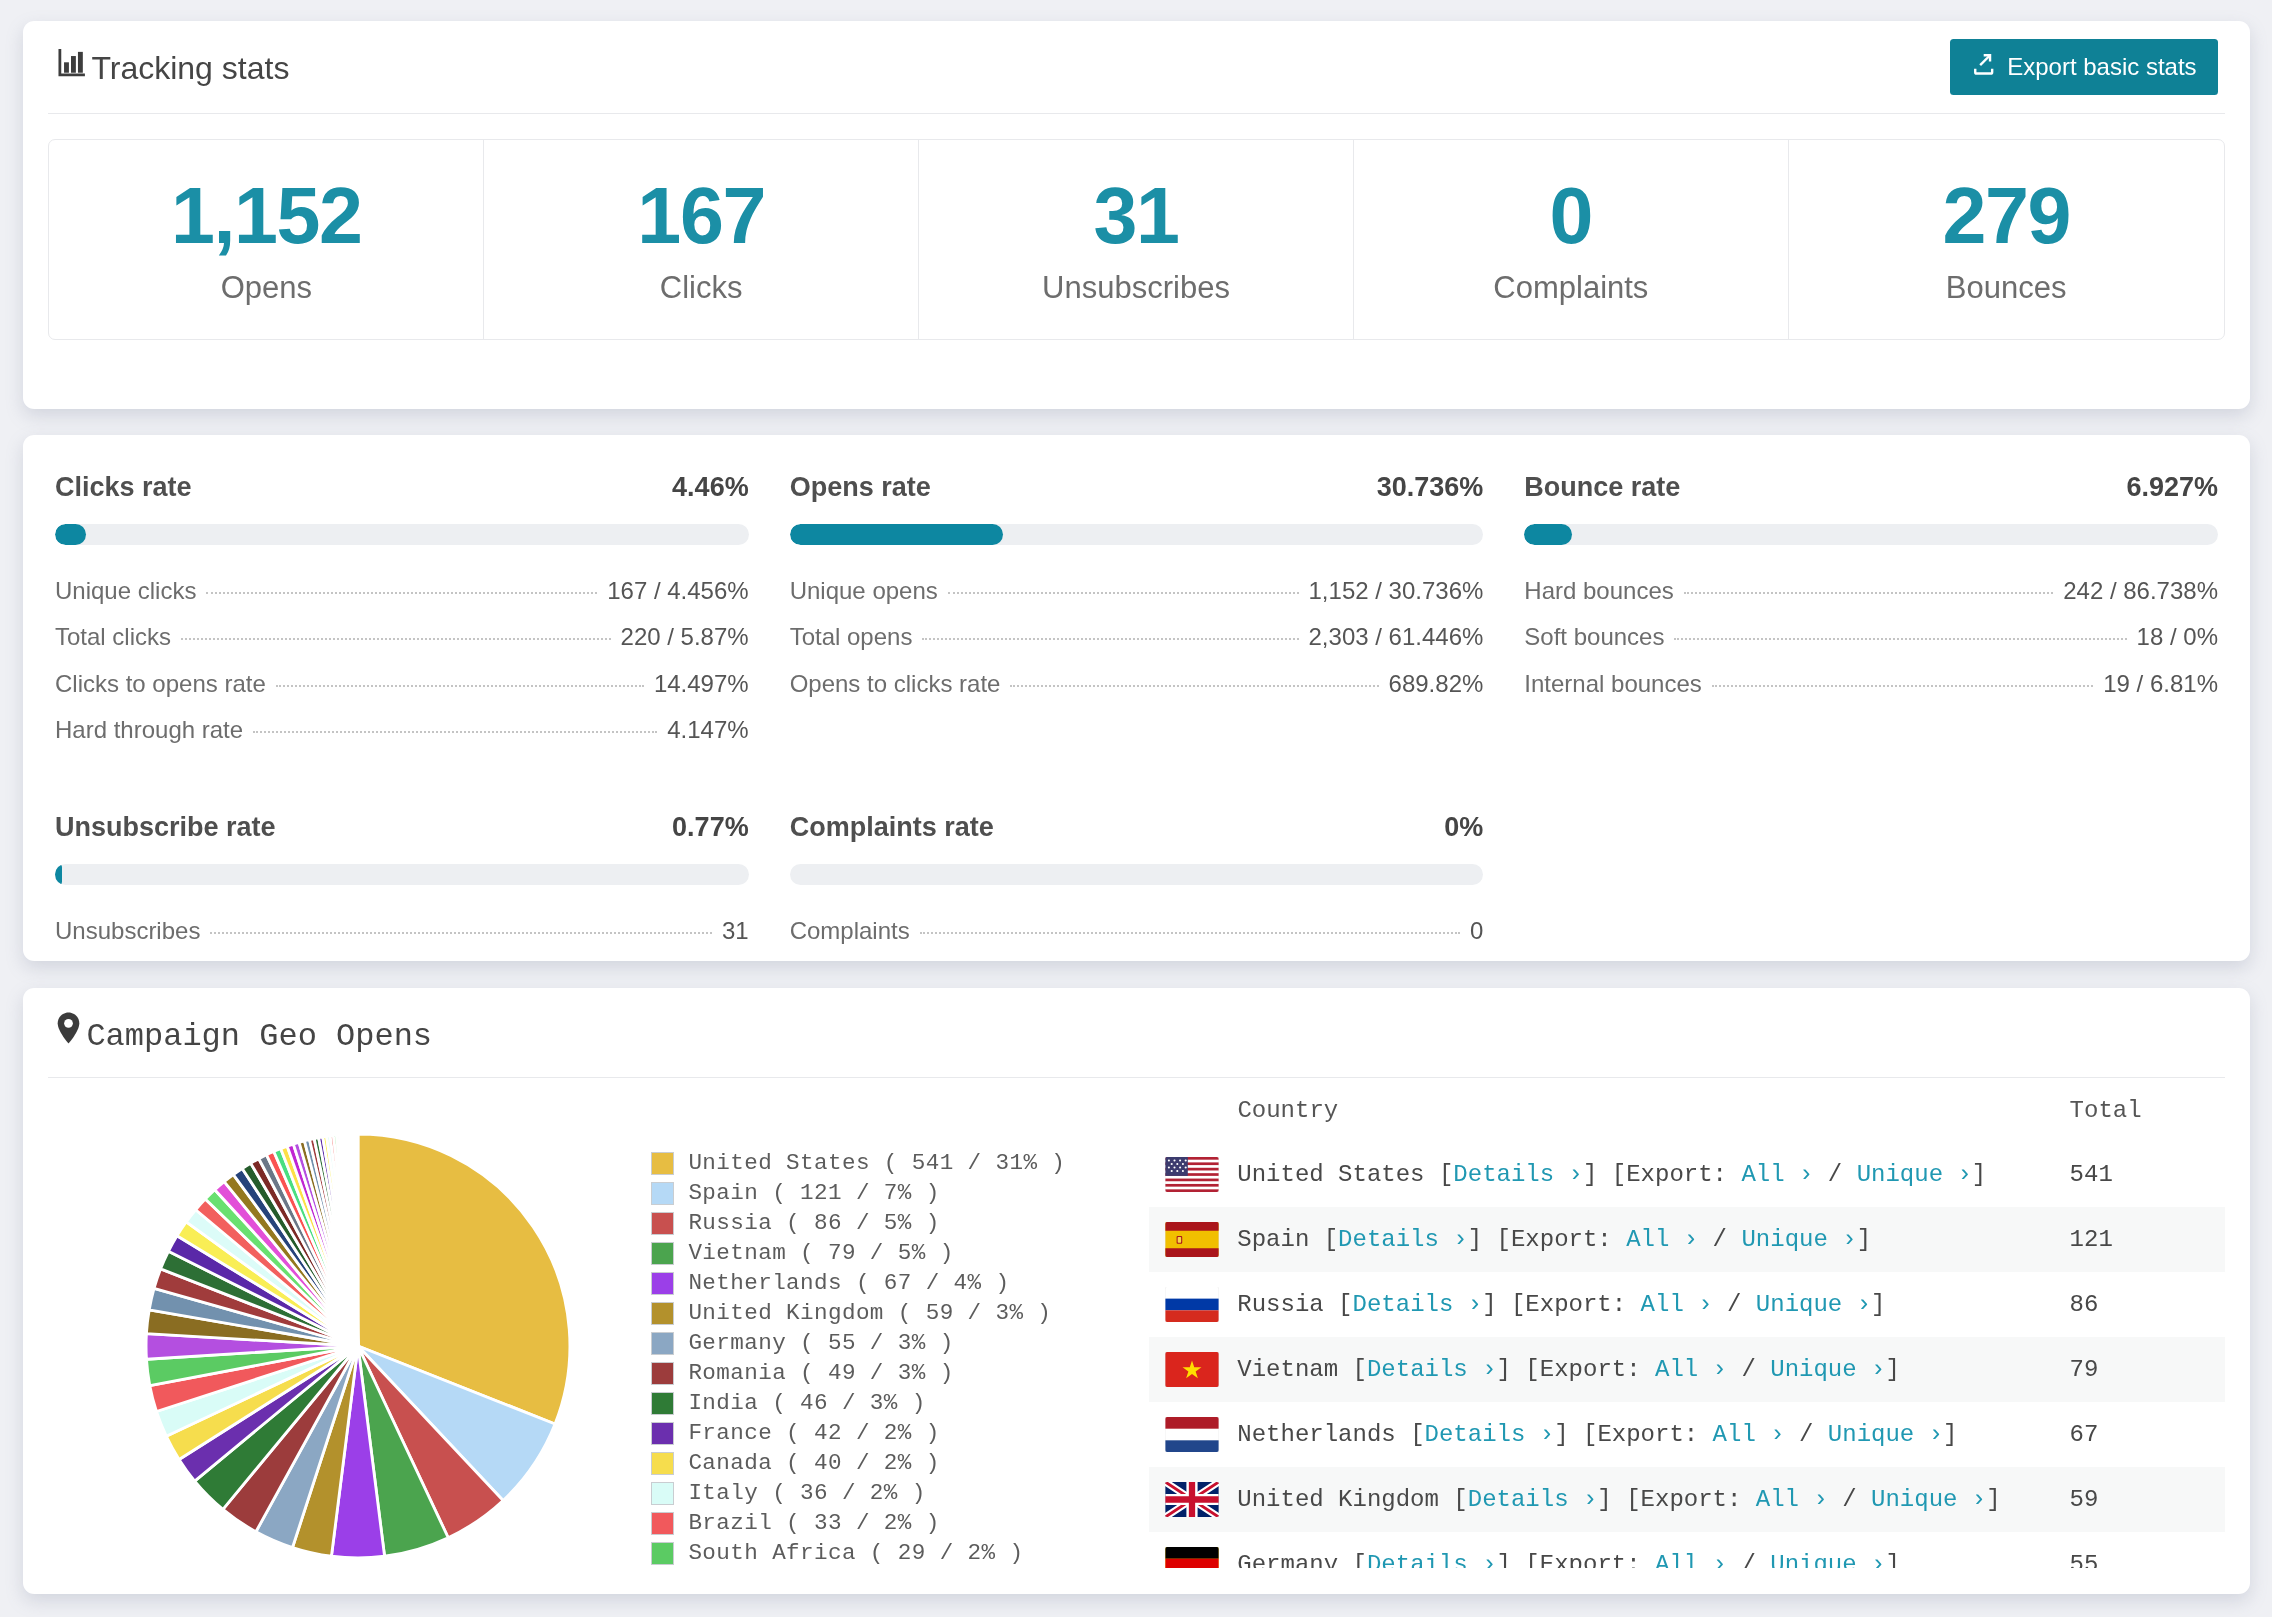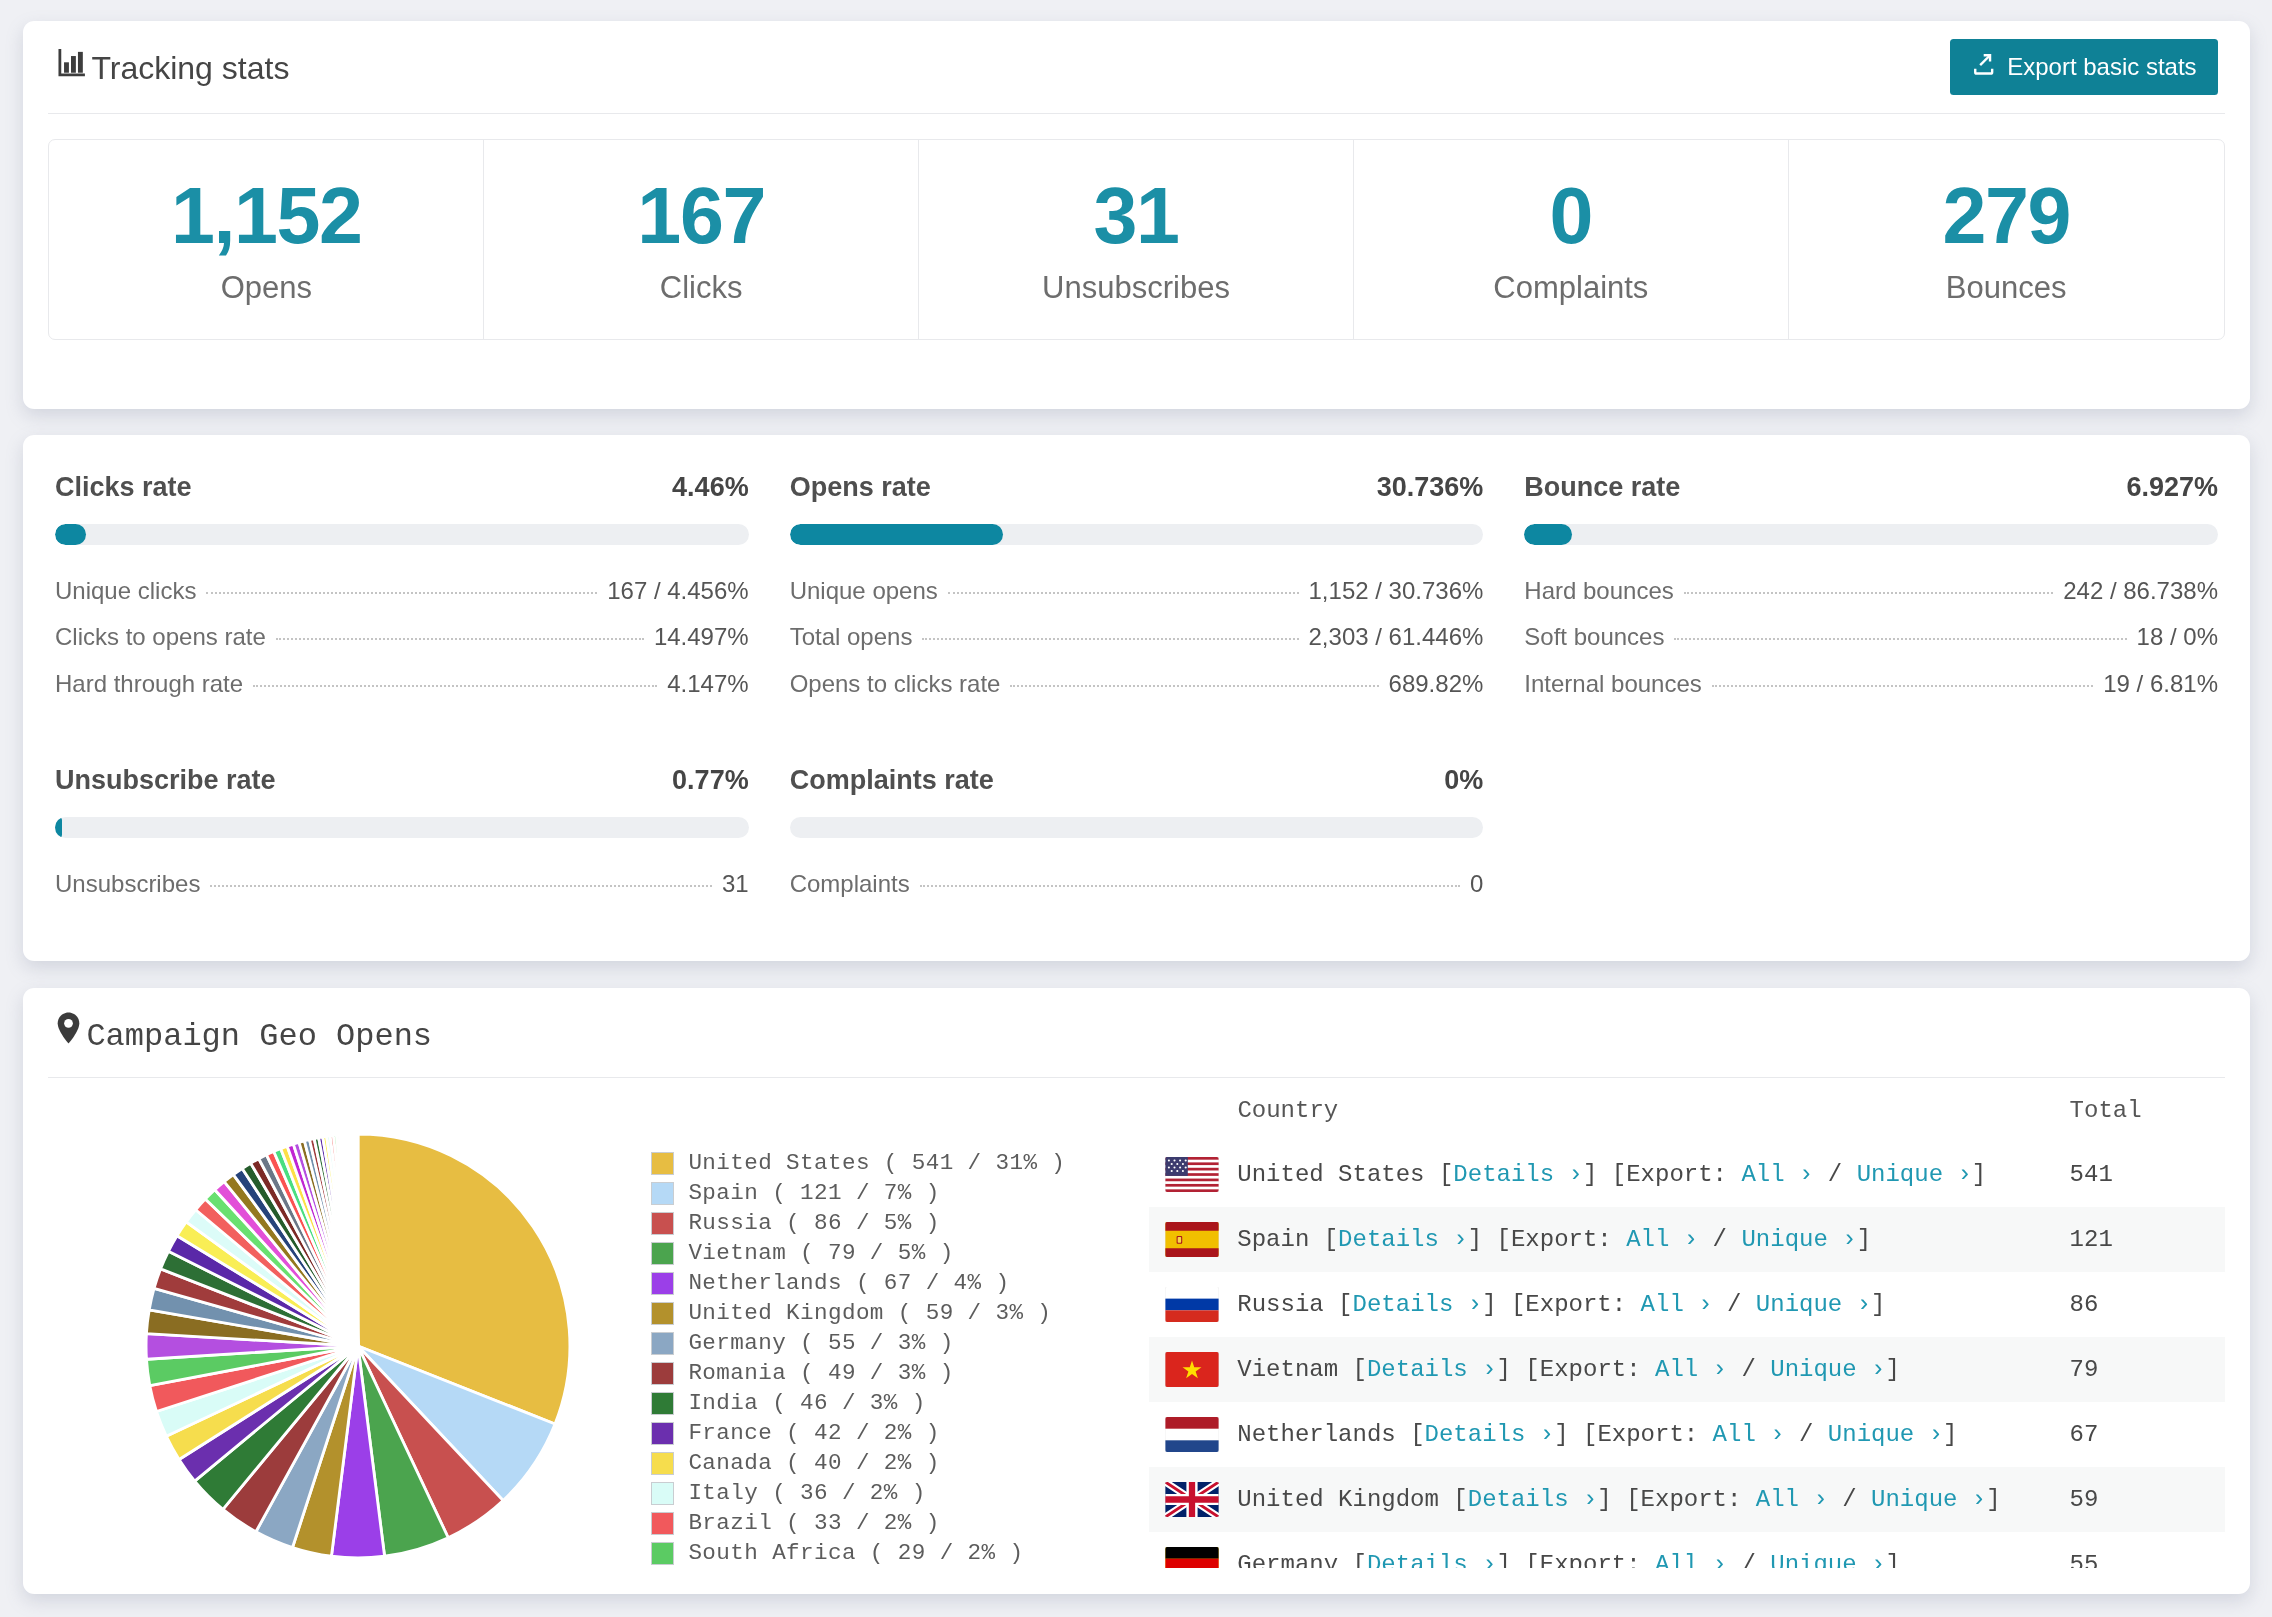--- a/index.html
+++ b/index.html
@@ -148,20 +148,25 @@
     <div class="rate-bar">
       <div class="rate-fill" style="width:4.46%"></div>
           </div>
     <div class="rate-rows">
             <div class="rate-row">
               <span class="lbl">Unique clicks</span>
                  <span class="leader"></span>
                  <span class="val">167 / 4.456%</span>
             </div>
             <div class="rate-row">
+              <span class="lbl">Total clicks</span>
+                 <span class="leader"></span>
+                 <span class="val">220 / 5.87%</span>
+            </div>
+            <div class="rate-row">
               <span class="lbl">Clicks to opens rate</span>
                  <span class="leader"></span>
                  <span class="val">14.497%</span>
             </div>
             <div class="rate-row">
               <span class="lbl">Hard through rate</span>
                  <span class="leader"></span>
                  <span class="val">4.147%</span>
             </div>
           </div>

